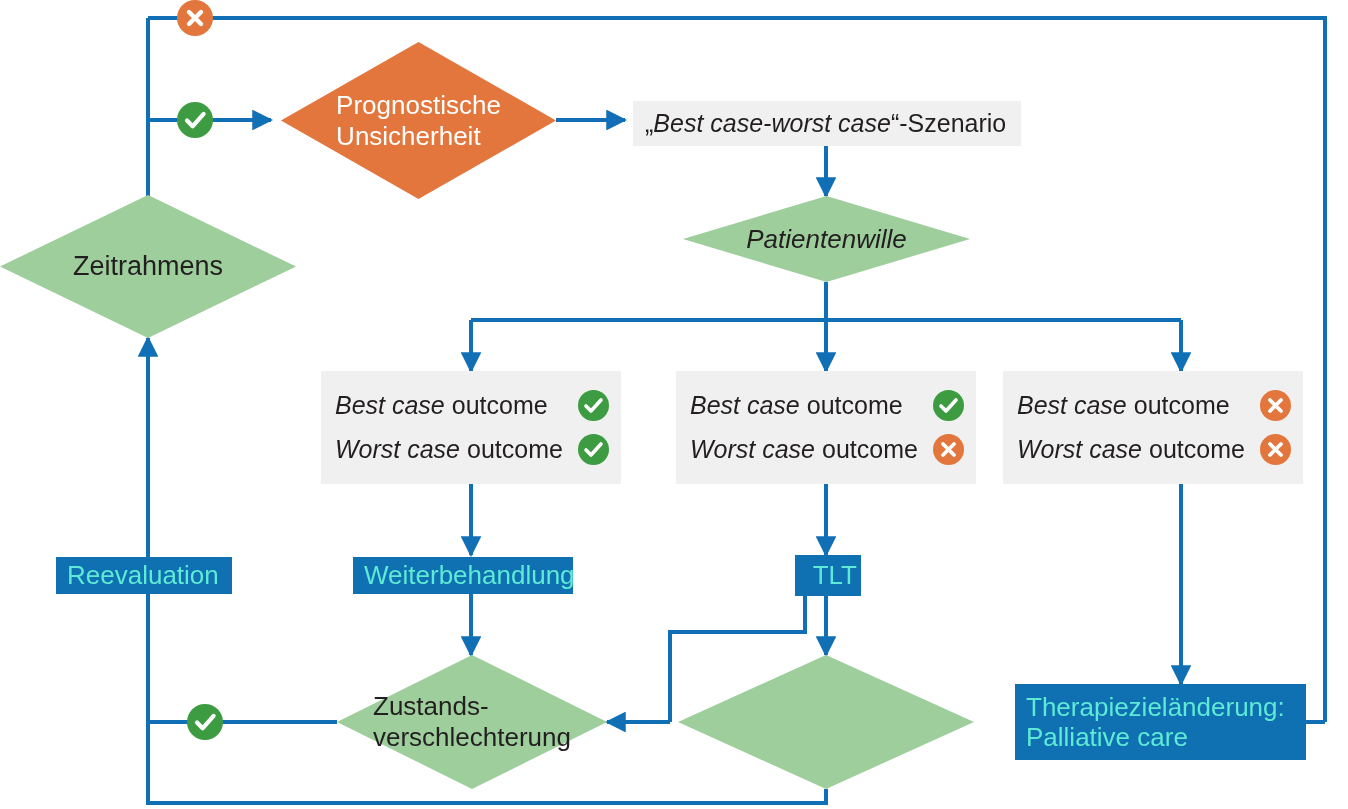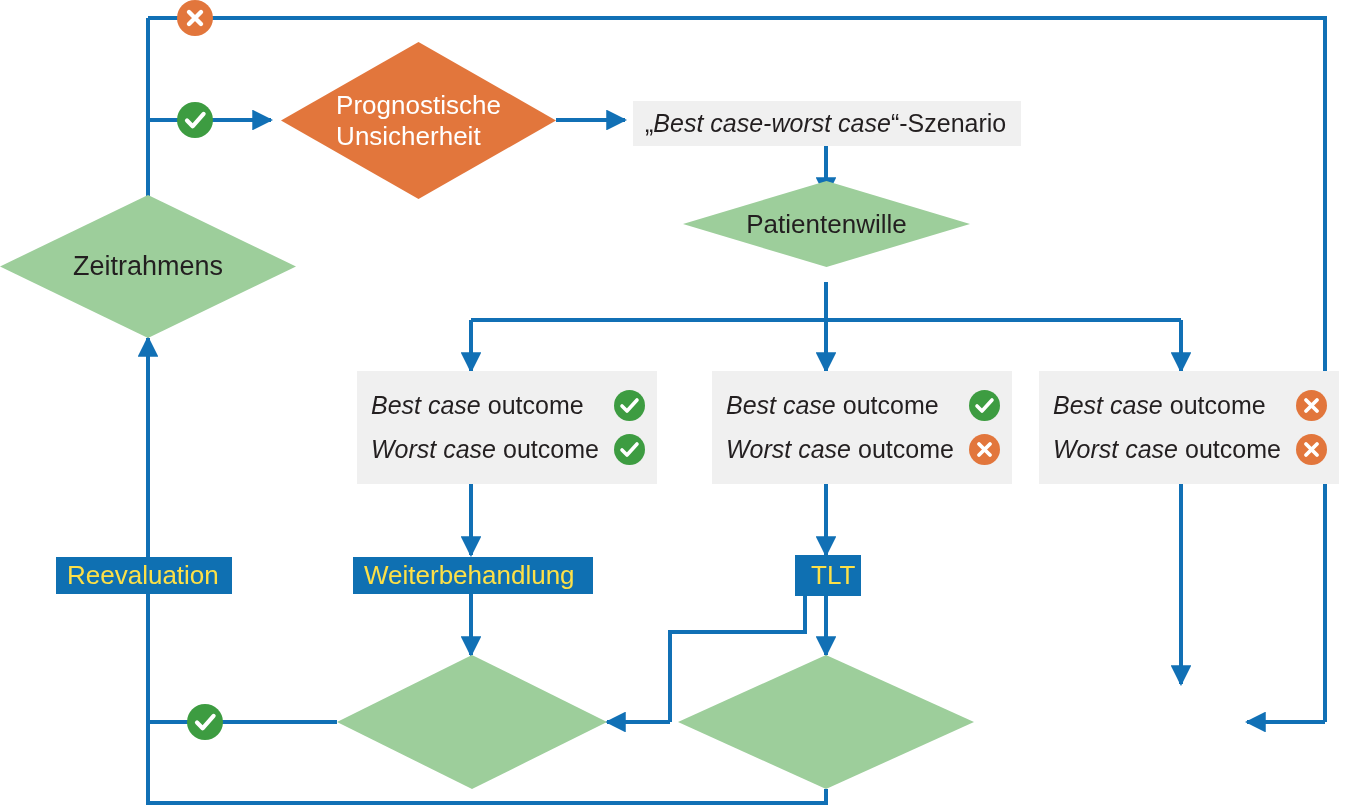--- a/index.html
+++ b/index.html
@@ -45,38 +45,37 @@
     z-index: 2;
     line-height: 1.18;
     padding: 0 6px;
   }
   .diamond-green .dlabel { color: #231f20; }
   .diamond-orange .dlabel { color: #ffffff; }
 
   
   .rect-blue {
     background: #0f70b2;
-    color: #fde047;
+    color: #5eead4;
     display: flex;
     align-items: center;
     justify-content: flex-start;
     line-height: 1.16;
   }
   .rect-grey {
     background: #f0f0f0;
     color: #231f20;
     display: flex;
     align-items: center;
   }
 
   .outcome-box {
     flex-direction: column;
     justify-content: center;
     padding: 10px 12px 10px 14px;
-    margin-left: 36px;
   }
   .outcome-row {
     display: flex;
     align-items: center;
     width: 100%;
     height: 44px;
   }
   .outcome-text {
     flex: 1 1 auto;
     white-space: nowrap;
@@ -185,21 +184,21 @@
 Unsicherheit</span>
   </div>
 
   <div class="node rect-grey scenario-box" style="left:633px; top:101px; width:388px; height:45px;">
     <span>„</span>
       <span class="it">Best case-worst case</span>
       <span>“</span>
       <span>-Szenario</span>
   </div>
 
-  <div class="node diamond diamond-green" style="left:683px; top:181px; width:287px; height:86px; font-size:26px;">
+  <div class="node diamond diamond-green" style="left:683px; top:196px; width:287px; height:86px; font-size:26px;font-style:italic;">
     <svg class="shape" viewBox="0 0 287 86" preserveAspectRatio="none">
       <polygon points="143.5,0 287,43 143.5,86 0,43" fill="#9dce9b"></polygon>
     </svg>
     <span class="dlabel">Patientenwille</span>
   </div>
 
   <div class="node rect-grey outcome-box" style="left:321px; top:371px; width:300px; height:113px;">
     <div class="outcome-row">
       <span class="outcome-text"><span class="it">Best case</span><span> outcome</span></span>
       <span class="badge badge-ok">
@@ -253,33 +252,39 @@
             <path d="M10 10 L21 21 M21 10 L10 21" stroke="#fff" stroke-width="3.8" stroke-linecap="round"></path>
           </svg>
       </span>
     </div>
   </div>
 
   <div class="node rect-blue blue-label" style="left:56px; top:557px; width:176px; height:37px;">
     <span>Reevaluation</span>
   </div>
 
-  <div class="node rect-blue blue-label" style="left:353px; top:557px; width:240px; height:37px;">
+  <div class="node rect-blue blue-label" style="left:353px; top:557px; width:220px; height:37px;">
     <span>Weiterbehandlung</span>
   </div>
 
-  <div class="node rect-blue blue-label" style="left:795px; top:555px; width:66px; height:41px; justify-content:flex-start; padding:16px;">
+  <div class="node rect-blue blue-label" style="left:795px; top:555px; width:66px; height:41px; justify-content:flex-end; padding:4px;">
     <span>TLT</span>
   </div>
 
+  <div class="node rect-blue blue-label" style="left:1015px; top:684px; width:291px; height:76px; align-items:center;">
+    <span>Therapiezieländerung:
+Palliative care</span>
+  </div>
 
   <div class="node diamond diamond-green" style="left:337px; top:655px; width:270px; height:134px; font-size:26px; white-space:pre-line;">
     <svg class="shape" viewBox="0 0 270 134" preserveAspectRatio="none">
       <polygon points="135,0 270,67 135,134 0,67" fill="#9dce9b"></polygon>
     </svg>
+    <span class="dlabel">Zustands-
+verschlechterung</span>
   </div>
 
   <div class="node diamond diamond-green" style="left:678px; top:655px; width:296px; height:134px; font-size:25px; white-space:pre-line;">
     <svg class="shape" viewBox="0 0 296 134" preserveAspectRatio="none">
       <polygon points="148,0 296,67 148,134 0,67" fill="#9dce9b"></polygon>
     </svg>
   </div>
 
   <div class="marker marker-no" style="left:177px; top:0px;">
     <svg width="36" height="36" viewBox="0 0 36 36">

